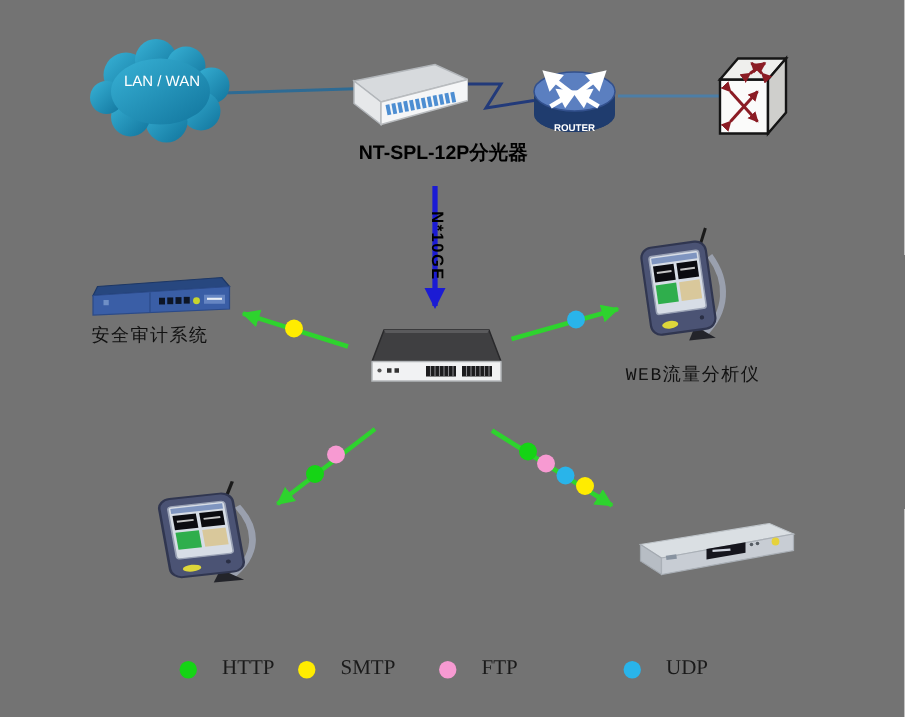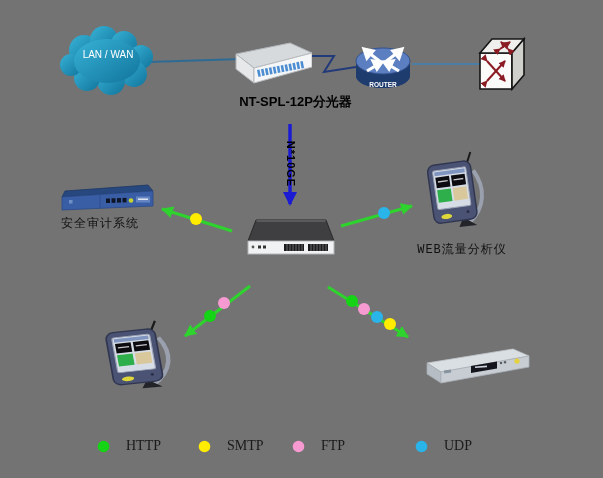--- a/index.html
+++ b/index.html
@@ -241,21 +241,21 @@
       <polygon points="52,19 78,14.5 78,21.5 52,26" fill="#15151d"></polygon>
       <rect x="56" y="19" width="12" height="1.6" fill="#cfd4de" transform="rotate(-4 62 20)"></rect>
       <circle cx="82" cy="16" r="1.2" fill="#555c64"></circle>
       <circle cx="86" cy="15.3" r="1.2" fill="#555c64"></circle>
       <circle cx="98" cy="14" r="2.6" fill="#e6d23c"></circle>
       <rect x="25" y="23" width="7" height="3" fill="#8893a0" transform="rotate(-8 28 24)"></rect>
     </svg>
   </div>
 
   <div class="legend">
-    <div class="legend-item" style="left:97px;">
+    <div class="legend-item" style="left:119px;">
       <svg width="13" height="13">
         <circle cx="6.5" cy="6.5" r="5.8" fill="#15d415"></circle>
       </svg>
       <span class="txt">HTTP</span>
     </div>
     <div class="legend-item" style="left:198px;">
       <svg width="13" height="13">
         <circle cx="6.5" cy="6.5" r="5.8" fill="#ffec00"></circle>
       </svg>
       <span class="txt">SMTP</span>

